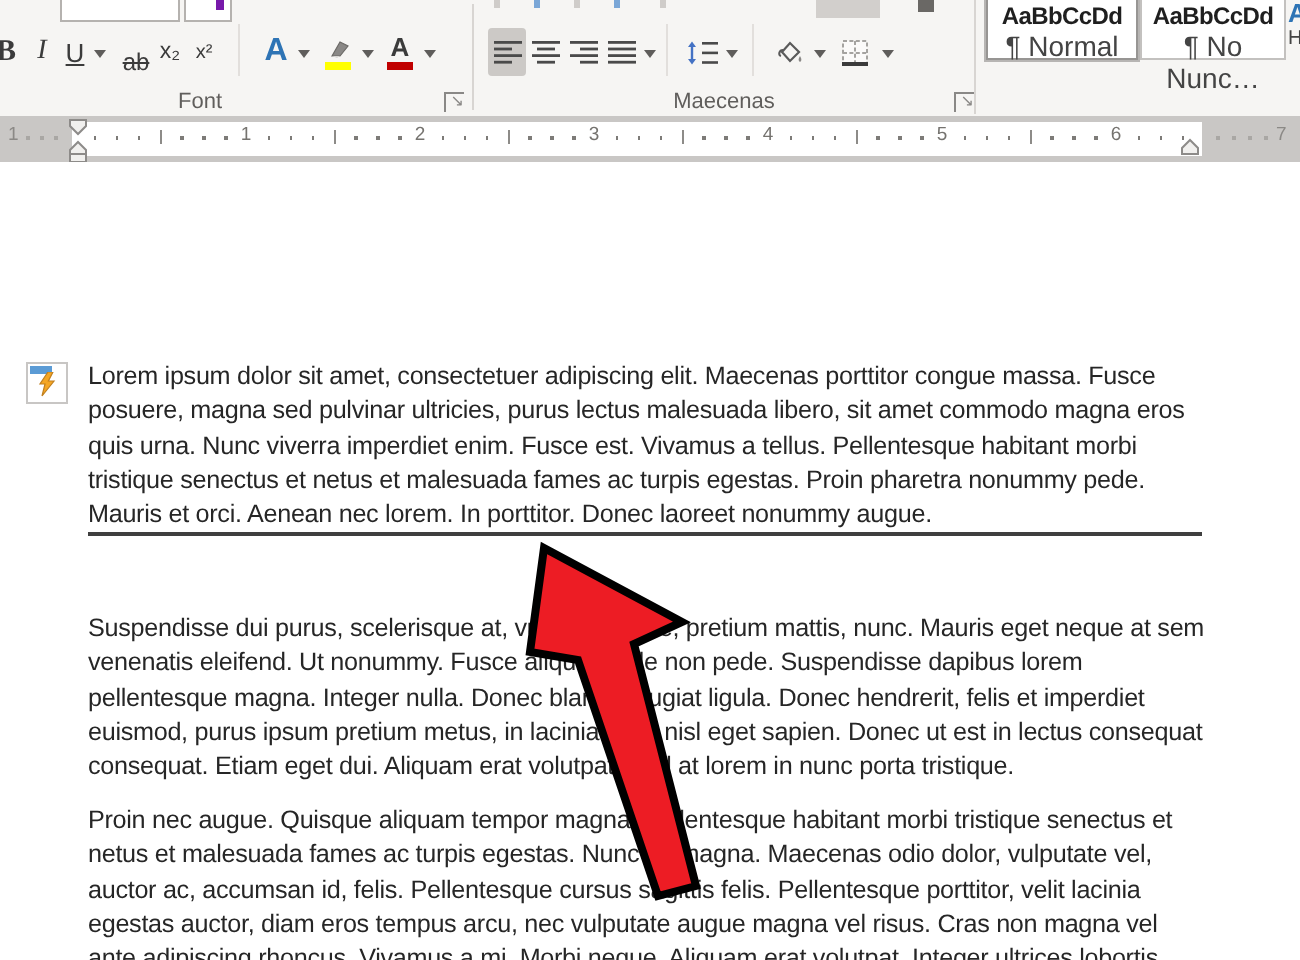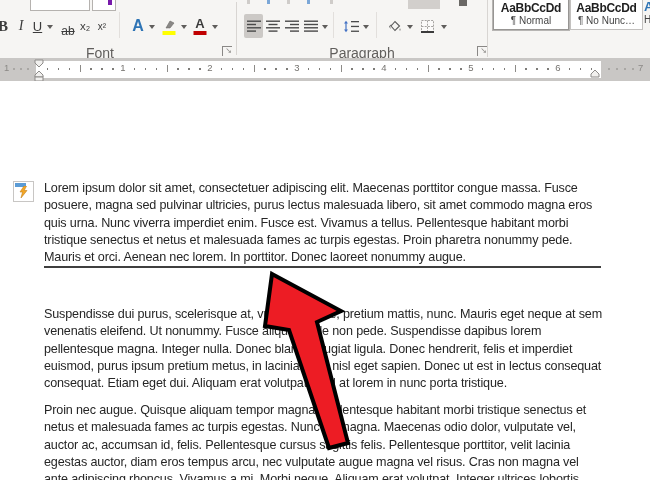--- a/index.html
+++ b/index.html
@@ -9,34 +9,34 @@
   
   .ribbon{position:absolute;left:0;top:0;width:650px;height:58px;background:#f6f5f3;
           border-bottom:1px solid #cfcdcb;}
   .group-divider{position:absolute;top:2px;height:53px;width:1px;background:#d8d5d2;}
   .inner-divider{position:absolute;top:12px;height:26px;width:1px;background:#e2dfdc;}
   .btn{position:absolute;top:14px;height:24px;display:flex;align-items:center;justify-content:center;
        color:#3b3b3b;}
   .btn.sel{background:#ccc9c6;border-radius:2px;}
   .chev{position:absolute;top:25px;width:0;height:0;border-left:3.5px solid transparent;
         border-right:3.5px solid transparent;border-top:4px solid #5f5d5b;}
-  .glabel{position:absolute;top:45px;font-size:14px;color:#605e5c;width:80px;text-align:center;}
+  .glabel{position:absolute;top:45px;font-size:11px;color:#605e5c;width:80px;text-align:center;}
   .launcher{position:absolute;top:46px;width:9px;height:9px;border-left:1px solid #8a8886;
             border-top:1px solid #8a8886;font-size:8px;line-height:8px;color:#8a8886;
             text-align:right;}
   .colorbar{position:absolute;left:50%;transform:translateX(-50%);bottom:3px;width:13px;height:4px;}
   .frag{position:absolute;background:#cfccc9;}
   .fragbox{position:absolute;top:-8px;height:17px;background:#ffffff;border:1px solid #b5b2af;}
 
   
   .style-cell{position:absolute;top:-13px;height:41px;background:#ffffff;border:1px solid #c3c1bf;}
   .style-cell.sel{border:1px solid #979593;box-shadow:0 0 0 1px #b7b5b3;}
   .style-preview{position:absolute;left:0;right:0;top:13px;text-align:center;font-size:12px;
                  color:#1f1f1f;font-weight:bold;letter-spacing:-0.3px;}
-  .style-label{position:absolute;left:0;right:0;top:27px;text-align:center;font-size:10px;color:#444;}
+  .style-label{position:absolute;left:0;right:0;top:27px;text-align:center;font-size:14px;color:#444;}
 
   
   .ruler{position:absolute;left:0;top:58px;width:650px;height:23px;background:#c9c7c5;}
   .ruler-strip{position:absolute;left:36px;top:3px;width:565px;height:17px;background:#ffffff;}
   .tick-dot{position:absolute;top:10px;width:1.5px;height:1.5px;background:#7d7b78;}
   .tick-half{position:absolute;top:7px;width:1px;height:7px;background:#8d8b88;}
   .tick-num{position:absolute;top:4px;font-size:9.5px;color:#75736f;transform:translateX(-50%);}
   .mrg-num{position:absolute;top:4px;font-size:9.5px;color:#8b8986;}
   .mrg-dot{position:absolute;top:10px;width:1.5px;height:1.5px;background:#a9a7a4;}
 
@@ -173,21 +173,21 @@
 
     <div class="btn" style="left:417px;width:21px;">
       <svg width="13" height="13" viewBox="0 0 13 13">
         <rect x="0.5" y="0.5" width="12" height="12" fill="#fbfaf9" stroke="#a5a3a0" stroke-width="1" stroke-dasharray="2 1.2"></rect>
         <path d="M6.5 0.5 L6.5 12.5 M0.5 6.5 L12.5 6.5" stroke="#a5a3a0" stroke-width="1" stroke-dasharray="2 1.2"></path>
         <rect x="0" y="11" width="13" height="2" fill="#3b3b3b"></rect>
       </svg>
     </div>
     <span class="chev" style="left:441px;"></span>
 
-    <div class="glabel" style="left:322px;">Paragraph</div>
+    <div class="glabel" style="left:322px;">Maecenas</div>
     <div class="launcher" style="left:477px;">↘</div>
 
     <div class="group-divider" style="left:487px;top:0;height:57px;"></div>
 
     <div class="style-cell sel" style="left:493px;width:74px;">
       <div class="style-preview">AaBbCcDd</div>
       <div class="style-label">¶ Normal</div>
     </div>
     <div class="style-cell" style="left:570px;width:71px;">
       <div class="style-preview">AaBbCcDd</div>

